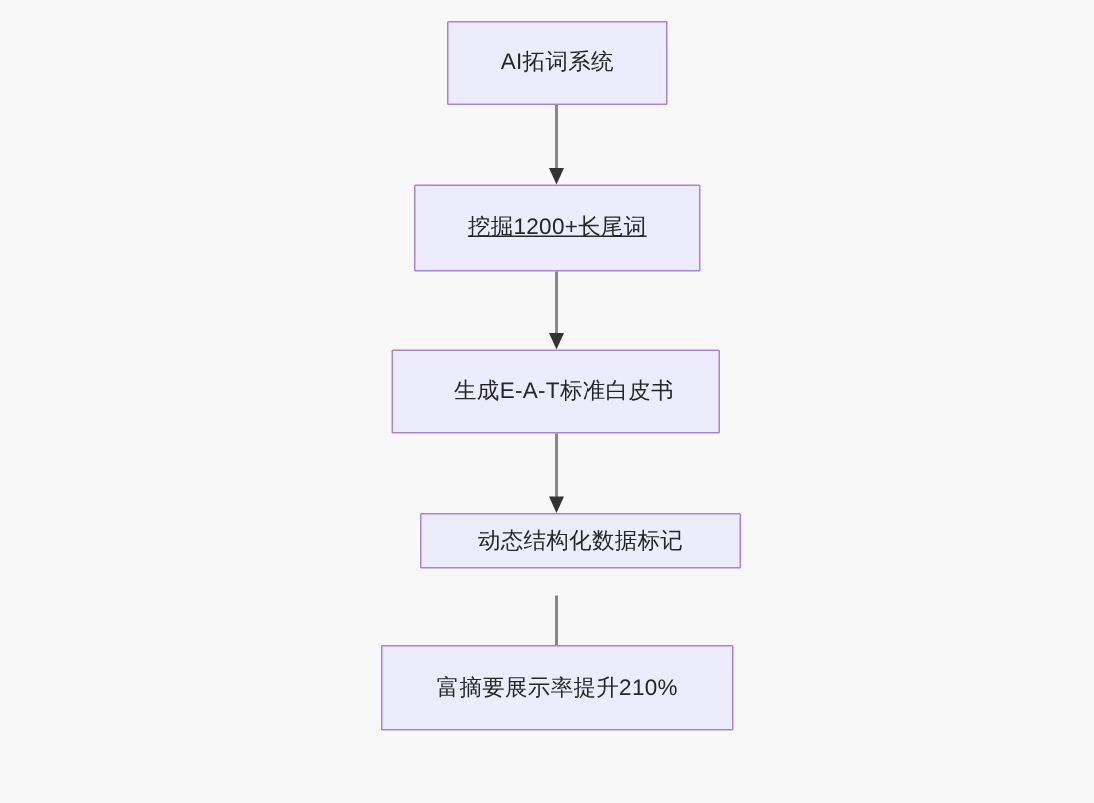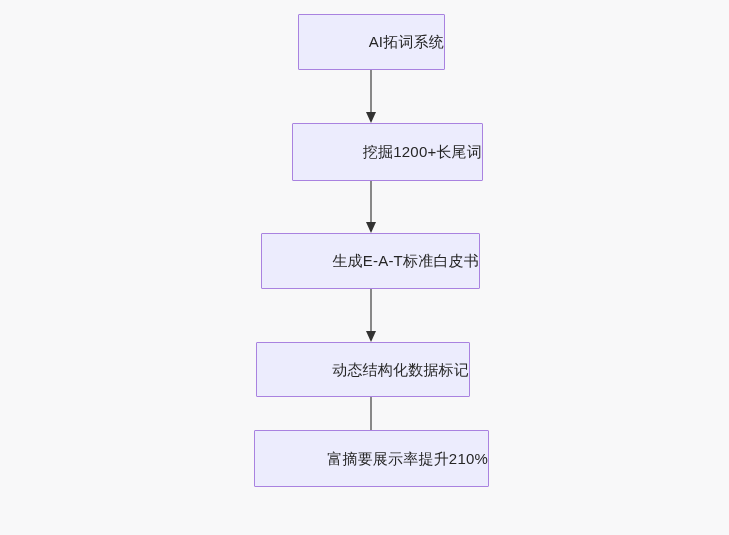--- a/index.html
+++ b/index.html
@@ -19,21 +19,21 @@
     height: 535px;
   }
   .node {
     position: absolute;
     box-sizing: border-box;
     background: #ececfd;
     border: 1.5px solid #a982e0;
     border-radius: 1px;
     display: flex;
     align-items: center;
-    justify-content: flex-end;
+    justify-content: center;
     color: #262626;
     font-size: 15px;
     line-height: 1.2;
     letter-spacing: 0.2px;
     white-space: nowrap;
   }
   .node-label {
     display: block;
   }
   .connector {
@@ -75,29 +75,29 @@
     <svg width="20" height="53" viewBox="0 0 20 53" aria-hidden="true">
       <line x1="10" y1="0" x2="10" y2="44" stroke="#888888" stroke-width="2"></line>
       <polygon points="10,53 5,42 15,42" fill="#333333"></polygon>
     </svg>
   </div>
 
   <div class="node" style="left:298px; top:14px; width:147px; height:56px;">
     <span class="node-label">AI拓词系统</span>
   </div>
 
-  <div class="node" style="left:292px; top:123px; width:191px; height:58px;">
+  <div class="node" style="left:276px; top:123px; width:191px; height:58px;text-decoration:underline;">
     <span class="node-label">挖掘1200+长尾词</span>
   </div>
 
   <div class="node" style="left:261px; top:233px; width:219px; height:56px;padding-left:11px;">
     <span class="node-label">生成E-A-T标准白皮书</span>
   </div>
 
-  <div class="node" style="left:256px; top:342px; width:214px; height:55px;">
+  <div class="node" style="left:280px; top:342px; width:214px; height:37px;">
     <span class="node-label">动态结构化数据标记</span>
   </div>
 
   <div class="node" style="left:254px; top:430px; width:235px; height:57px;">
     <span class="node-label">富摘要展示率提升210%</span>
   </div>
 
 </div>
 
 </body></html>

